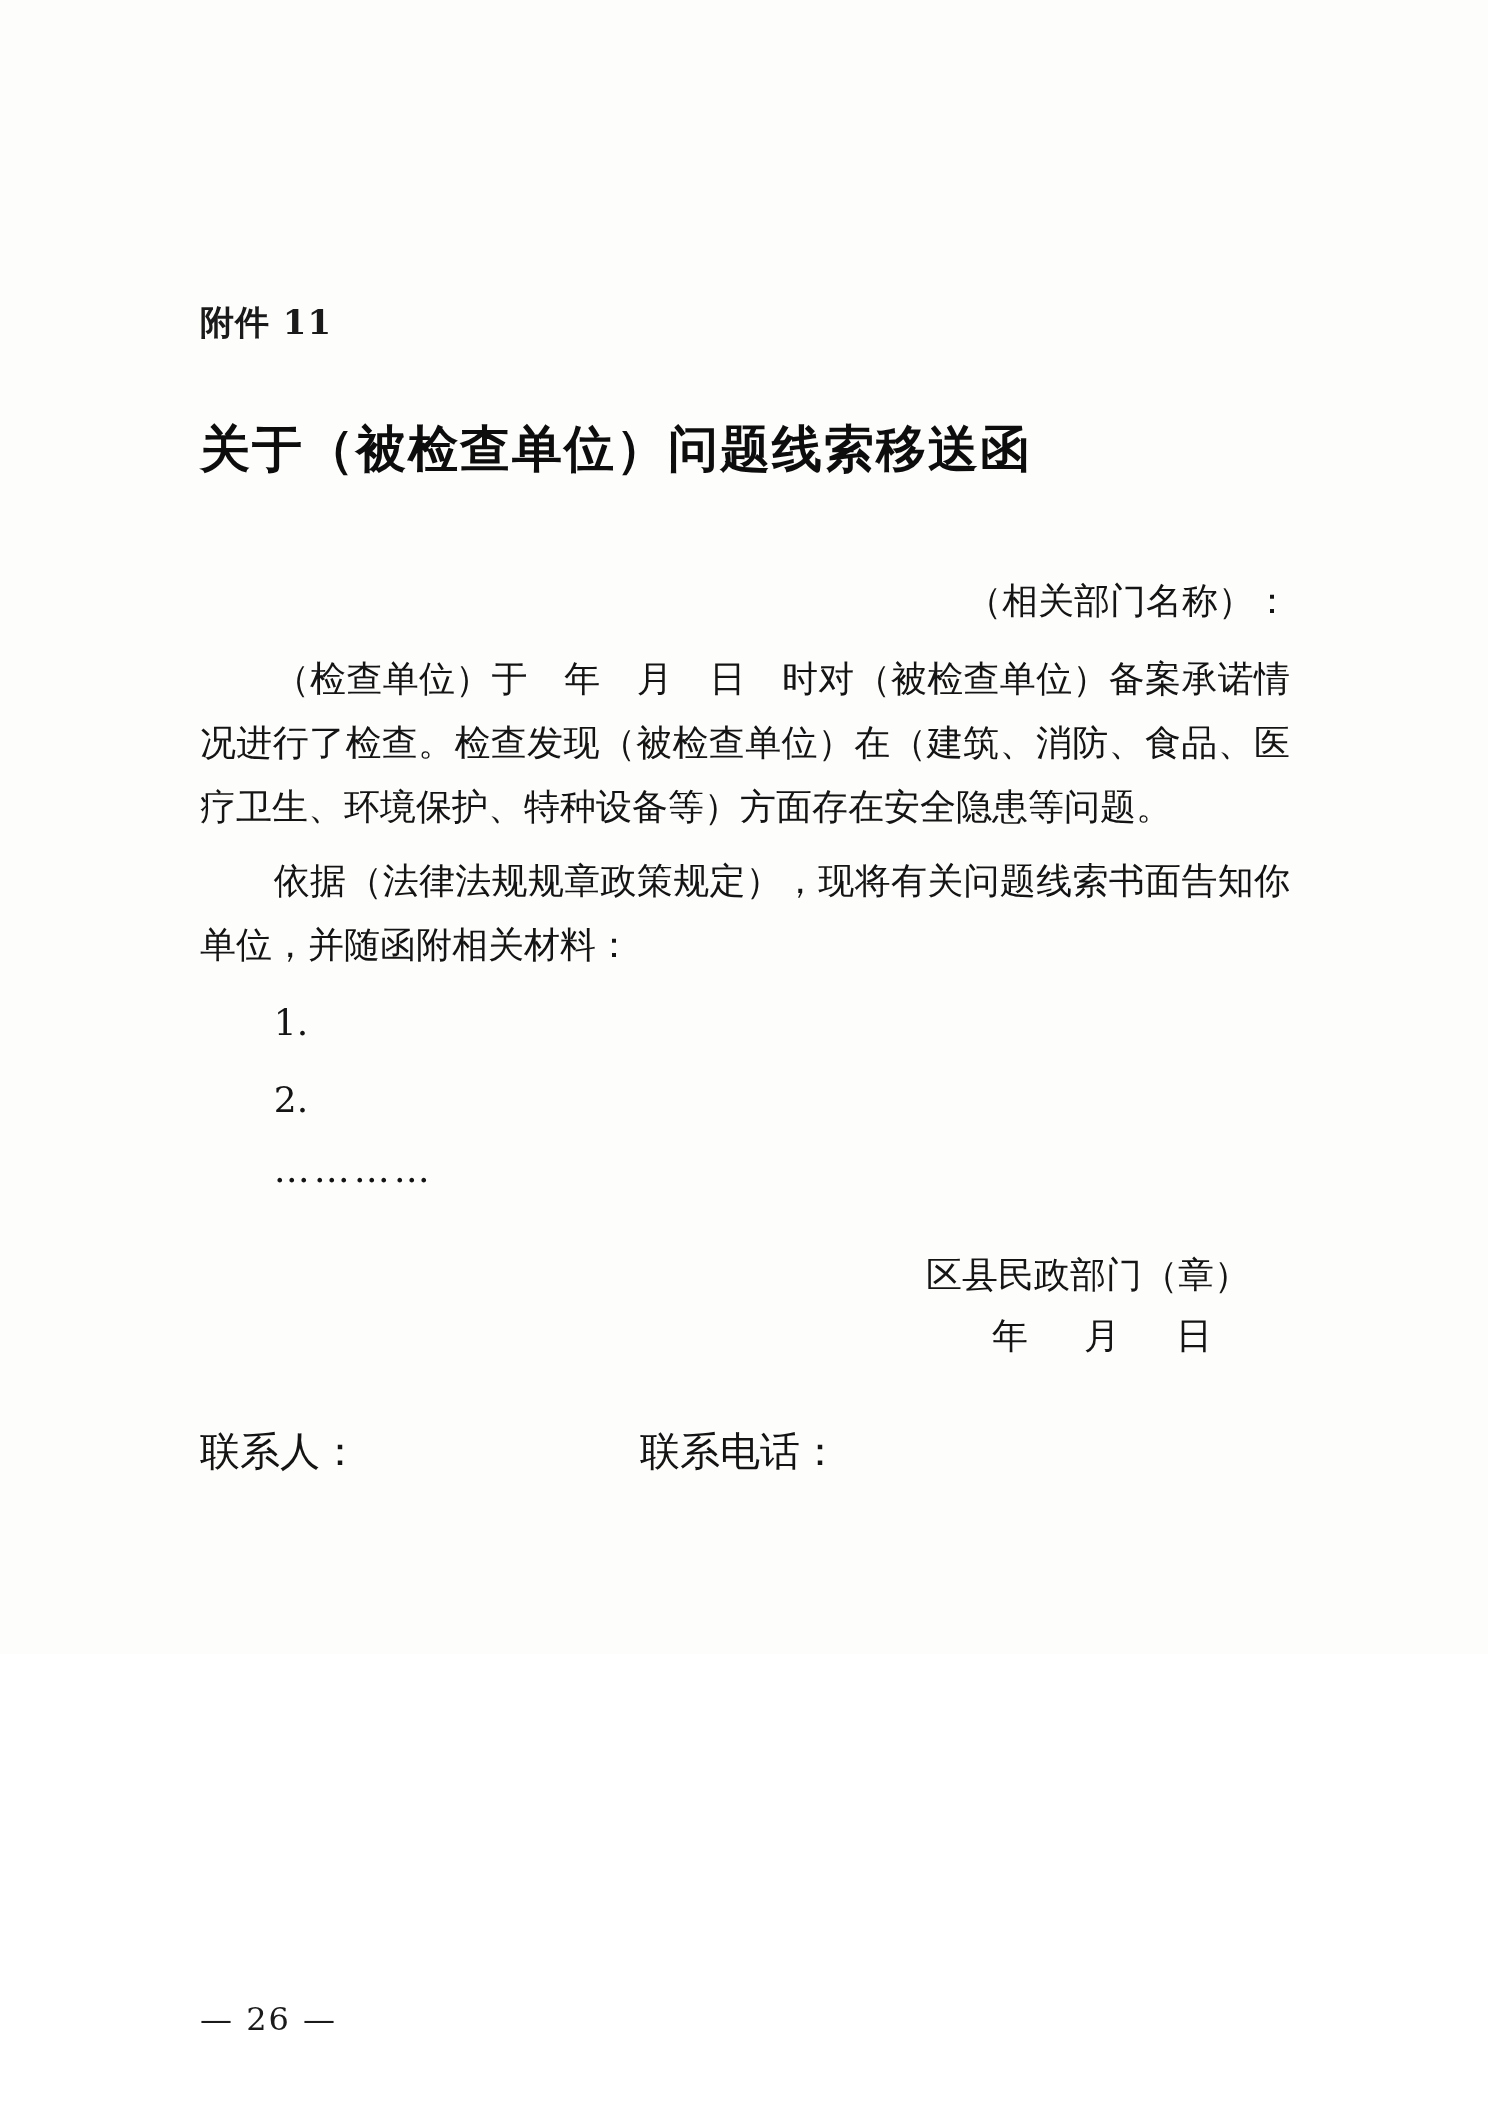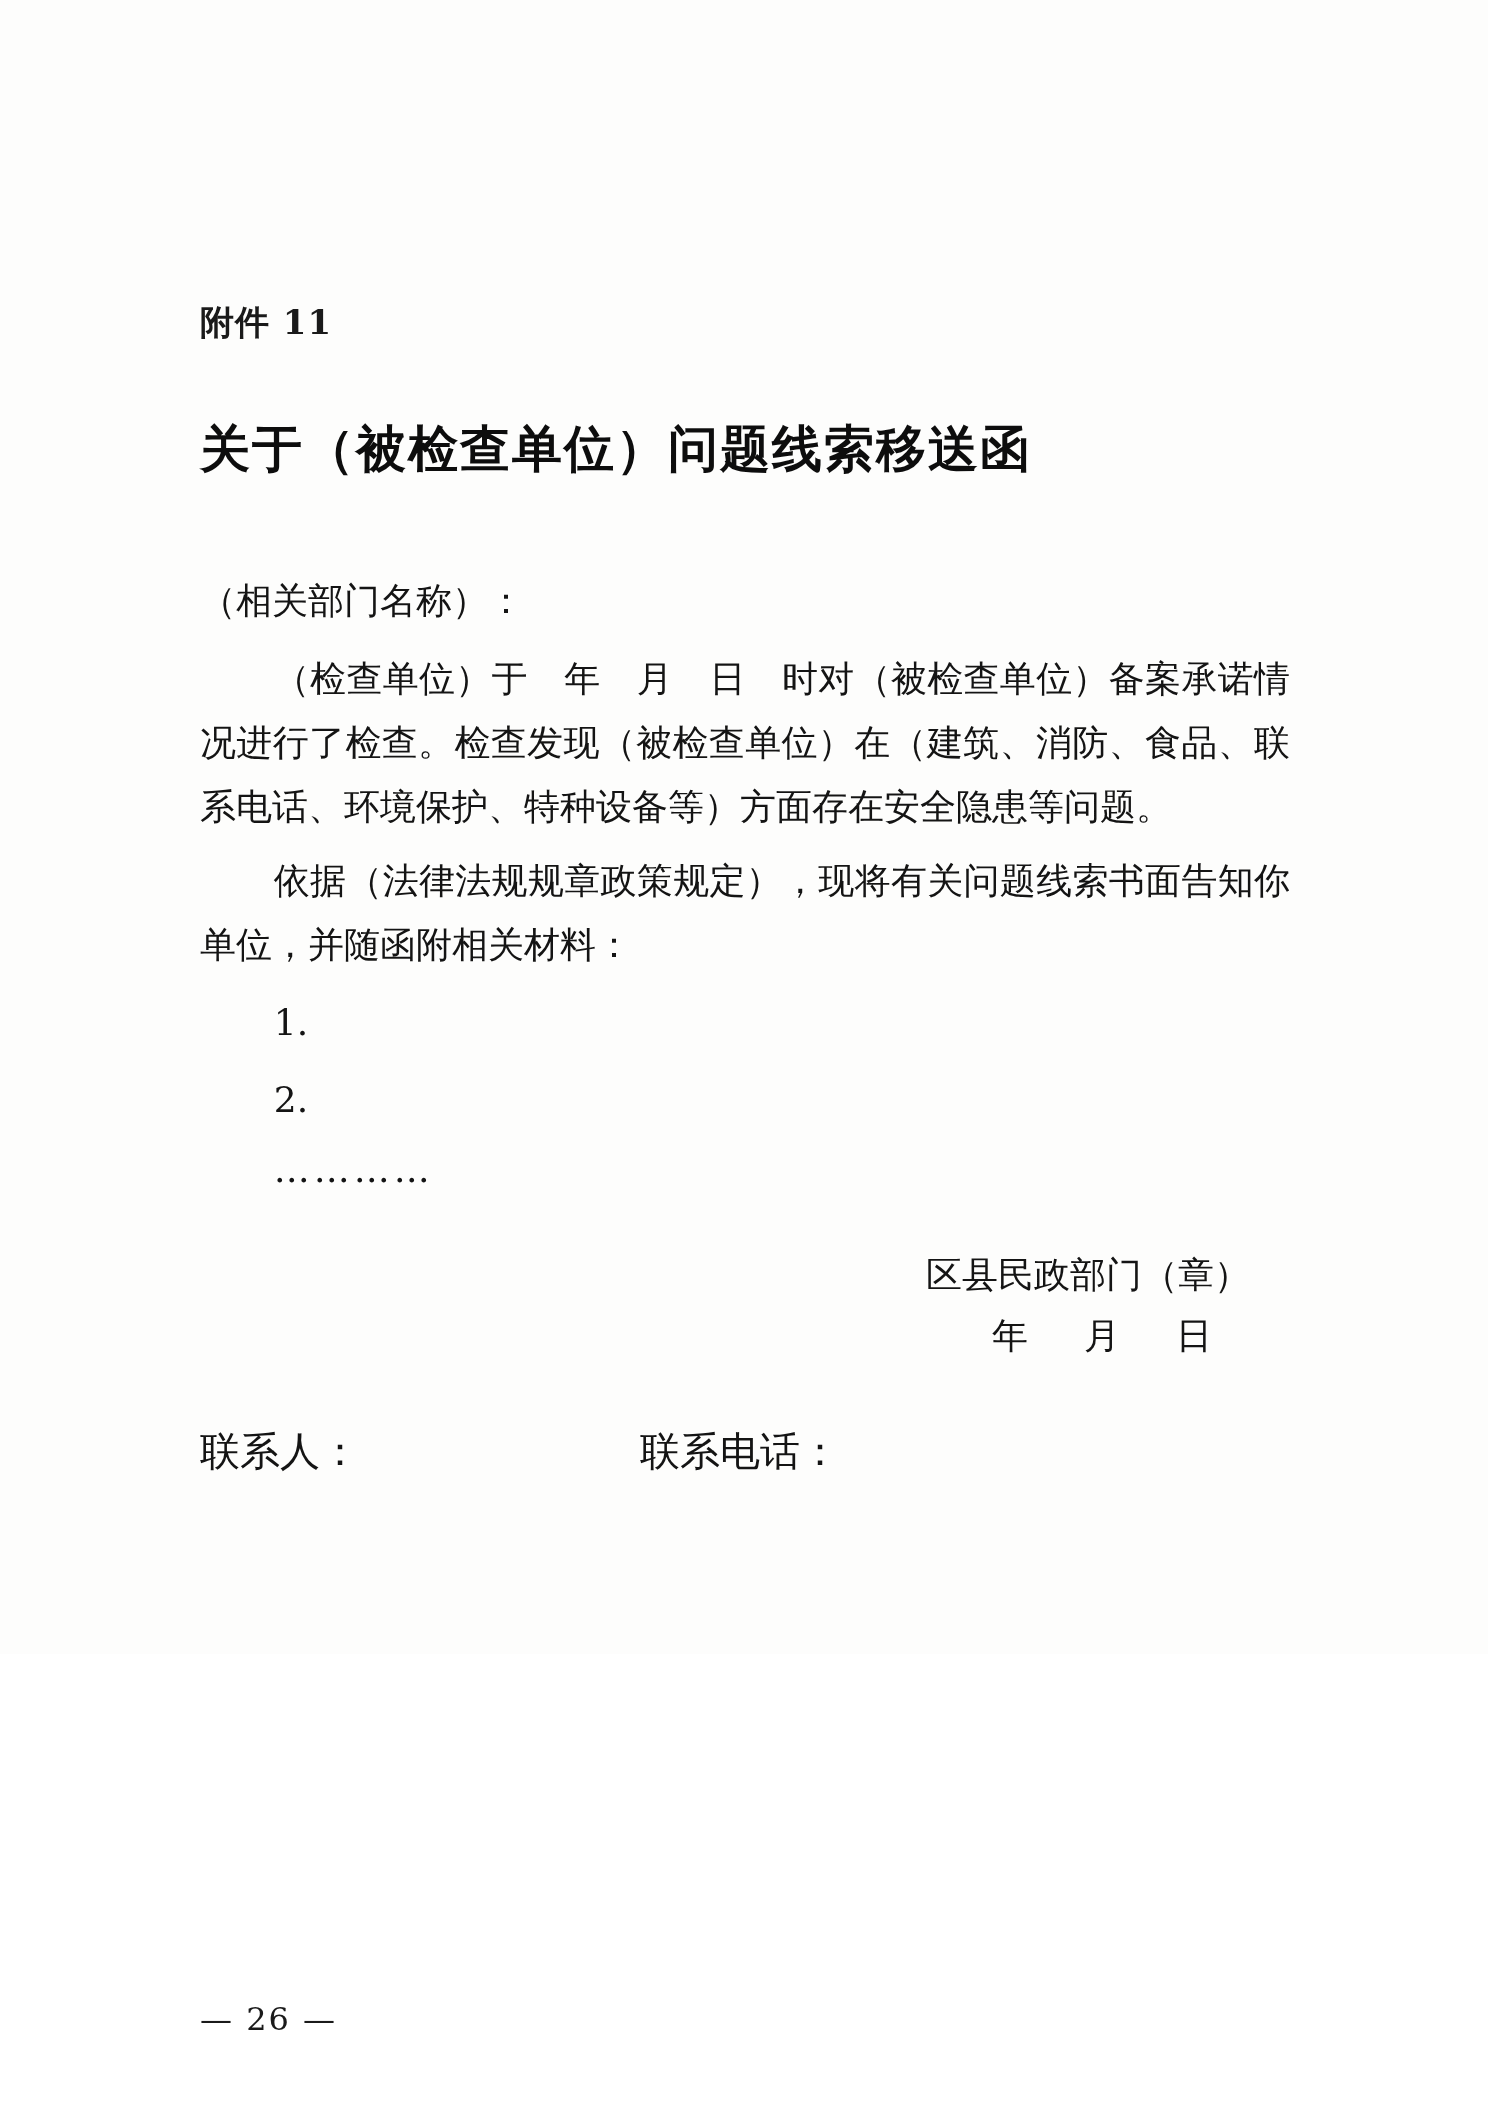--- a/index.html
+++ b/index.html
@@ -44,20 +44,21 @@
     letter-spacing: 2px;
     color: #0d0d0d;
     margin: 0 0 90px 0;
     font-family: "DejaVu Serif", "Liberation Serif", serif;
   }
   .addressee {
     font-size: 36px;
     line-height: 1.55;
     margin: 0 0 18px 0;
     color: #141414;
+    text-align: right;
   }
   .para {
     font-size: 36px;
     line-height: 1.78;
     margin: 0 0 10px 0;
     text-align: justify;
     text-justify: inter-ideograph;
     color: #141414;
   }
   .indent {
@@ -130,21 +131,21 @@
 <div class="page">
 
   <div class="content">
 
     <div class="attachment-label">附件 11</div>
 
     <div class="doc-title">关于（被检查单位）问题线索移送函</div>
 
     <div class="addressee">（相关部门名称）：</div>
 
-    <div class="para indent">（检查单位）于　年　月　日　时对（被检查单位）备案承诺情况进行了检查。检查发现（被检查单位）在（建筑、消防、食品、联系电话、环境保护、特种设备等）方面存在安全隐患等问题。</div>
+    <div class="para indent">（检查单位）于　年　月　日　时对（被检查单位）备案承诺情况进行了检查。检查发现（被检查单位）在（建筑、消防、食品、医疗卫生、环境保护、特种设备等）方面存在安全隐患等问题。</div>
 
     <div class="para indent">依据（法律法规规章政策规定），现将有关问题线索书面告知你单位，并随函附相关材料：</div>
 
     <div class="list-item">1.</div>
 
     <div class="list-item">2.</div>
 
     <div class="dots">…………</div>
 
 

